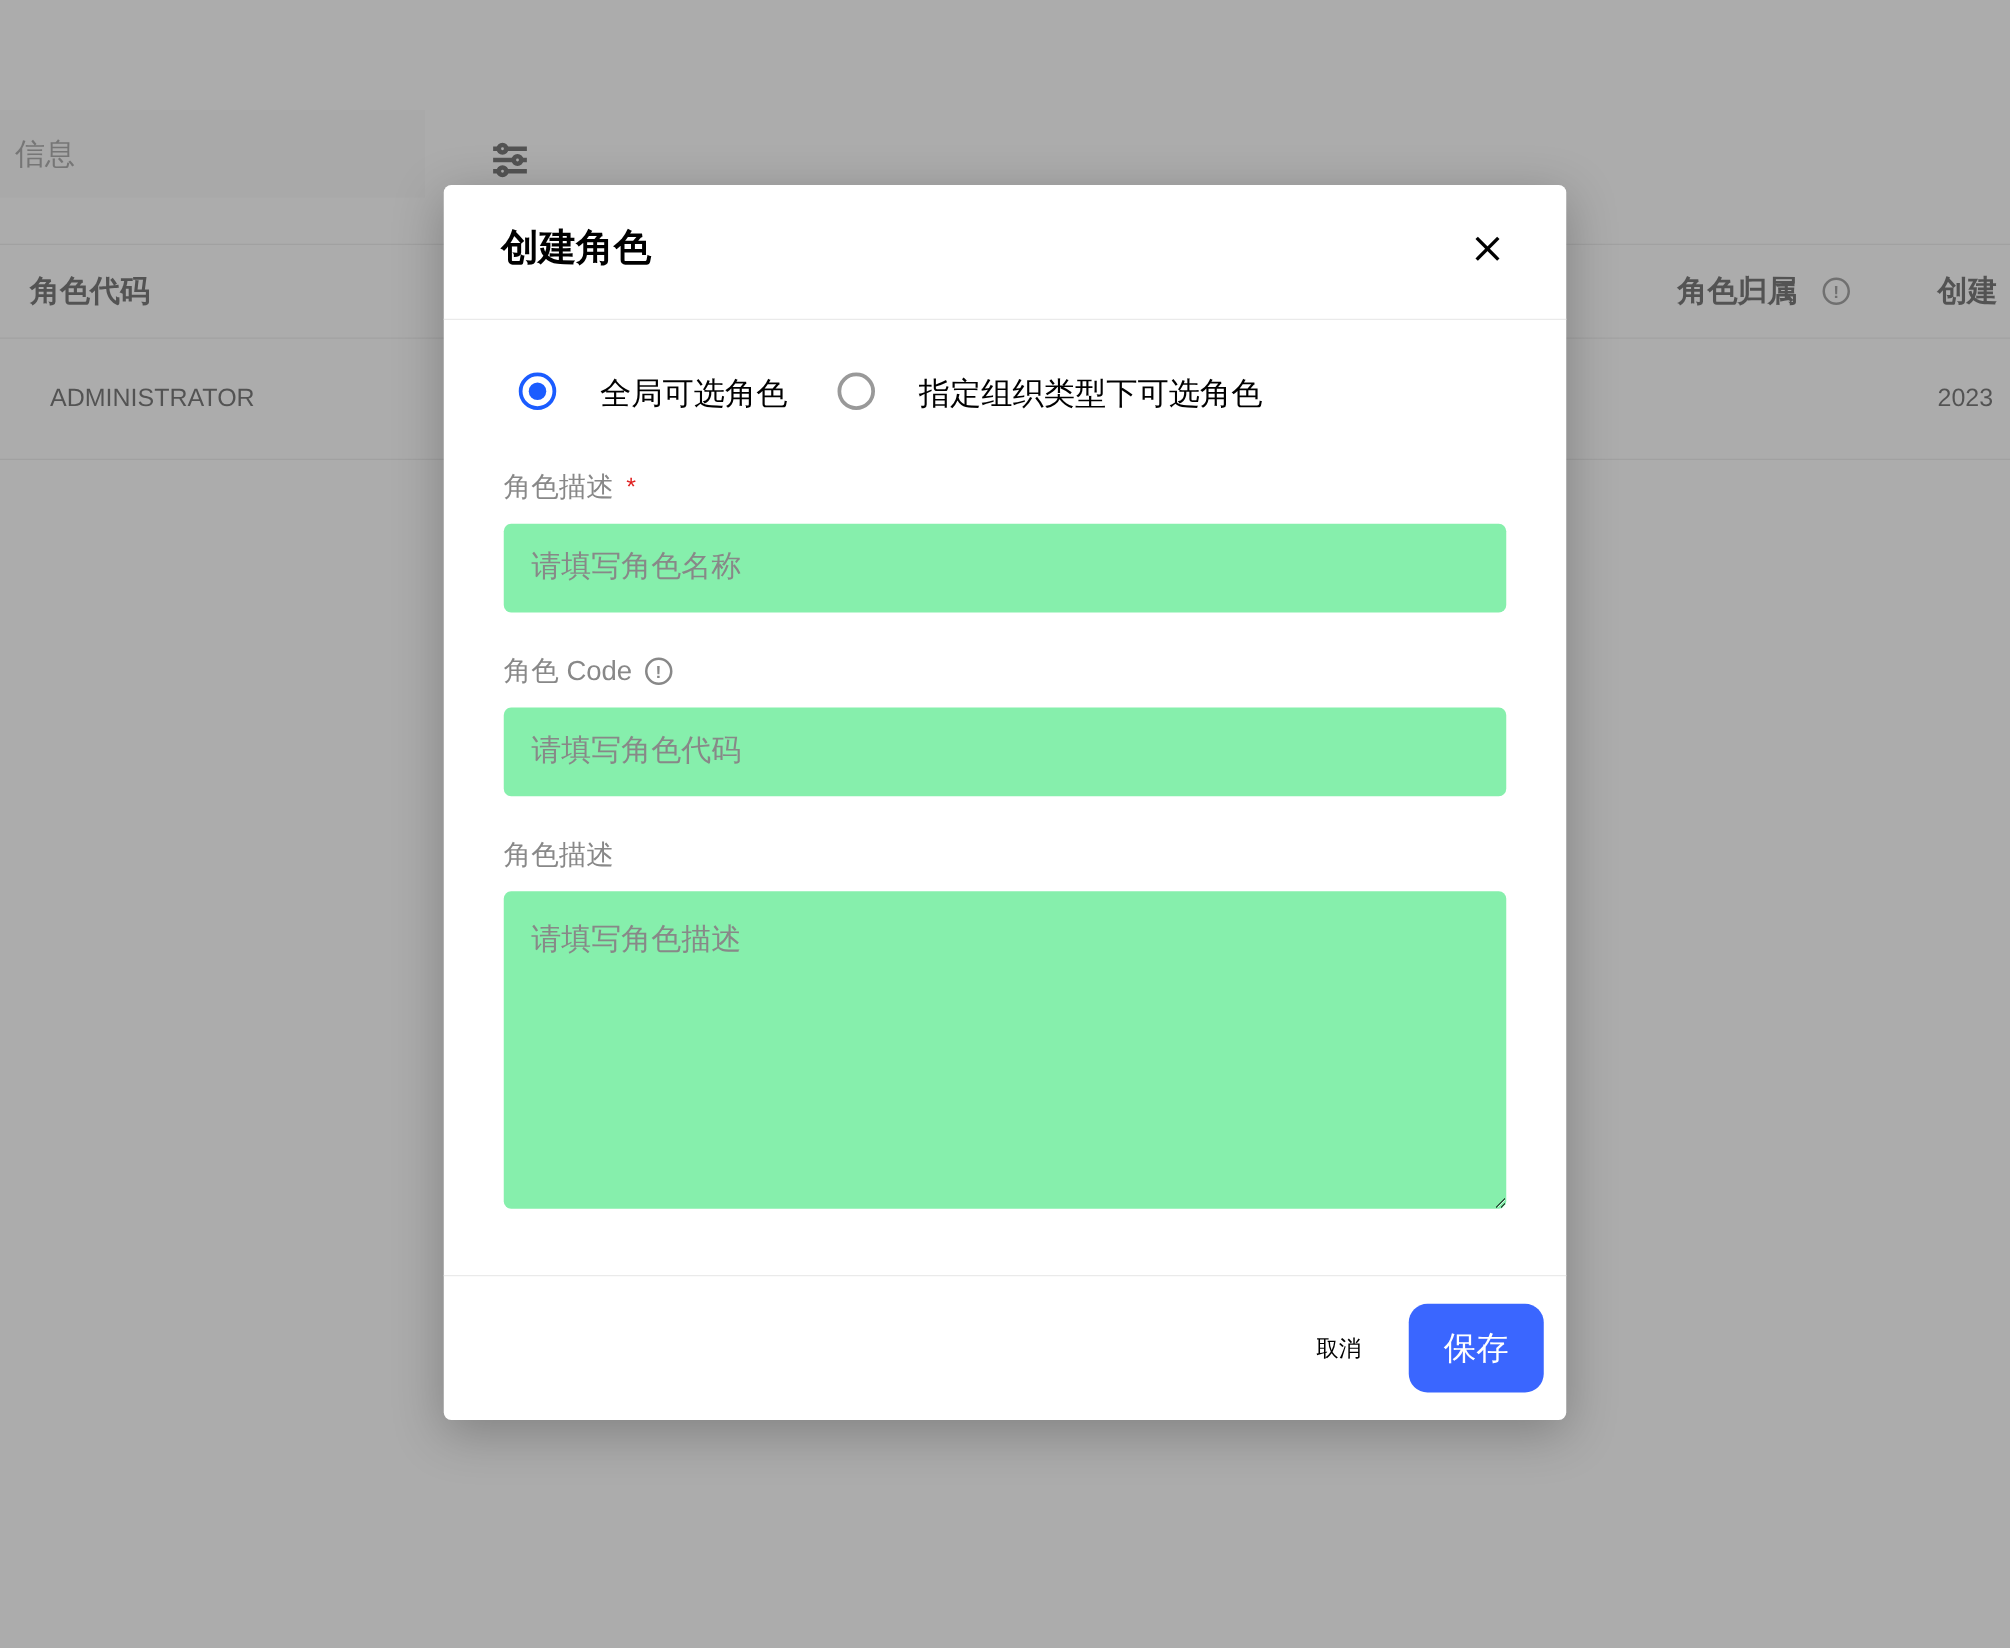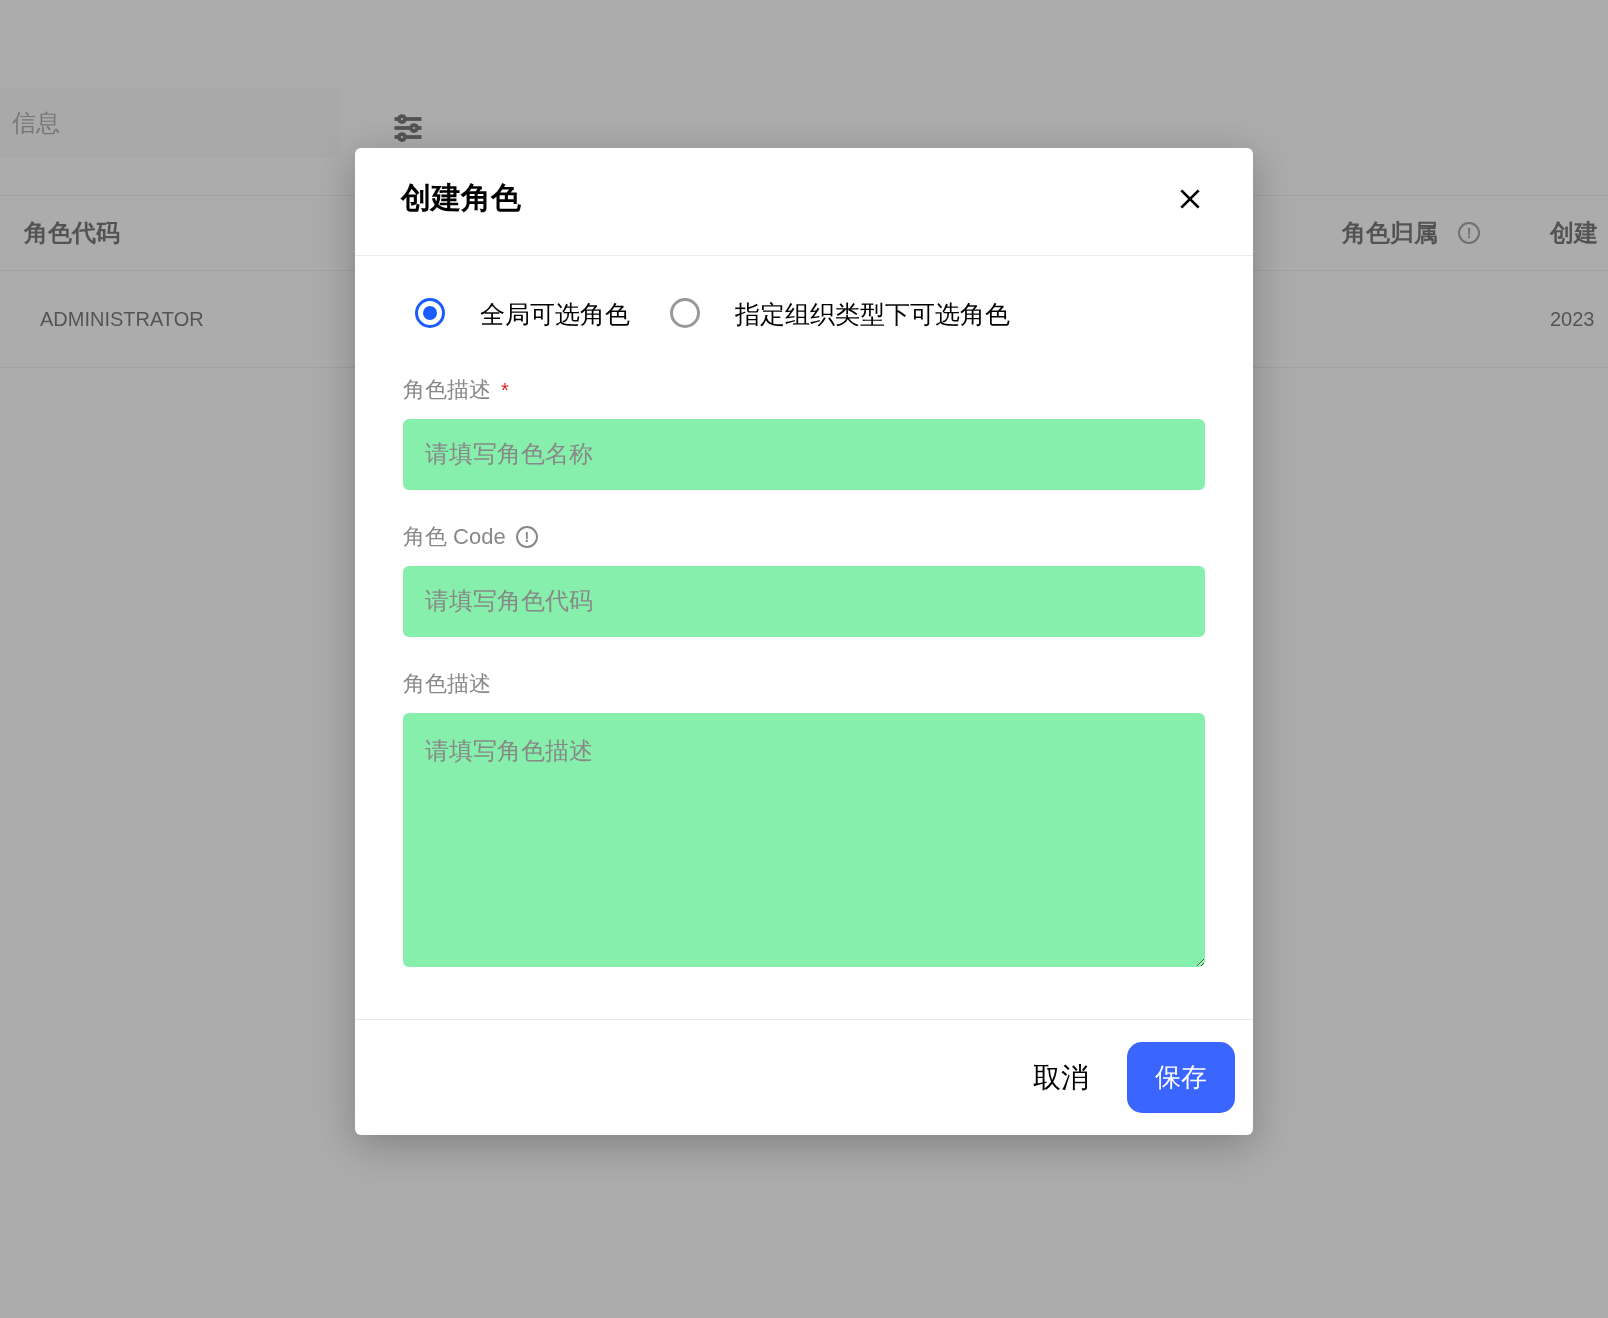--- a/index.html
+++ b/index.html
@@ -249,21 +249,21 @@
       border-top: 1px solid #eaeaea;
       padding: 22px 18px 22px 18px;
       display: flex;
       justify-content: flex-end;
       gap: 30px;
       align-items: center;
     }
     .btn-cancel {
       background: none;
       border: none;
-      font-size: 28px;
+      font-size: 18px;
       color: #000;
       cursor: pointer;
       padding: 12px 8px;
     }
     .btn-save {
       background: #3a66ff;
       border: none;
       color: #fff;
       font-size: 26px;
       padding: 18px 28px;

